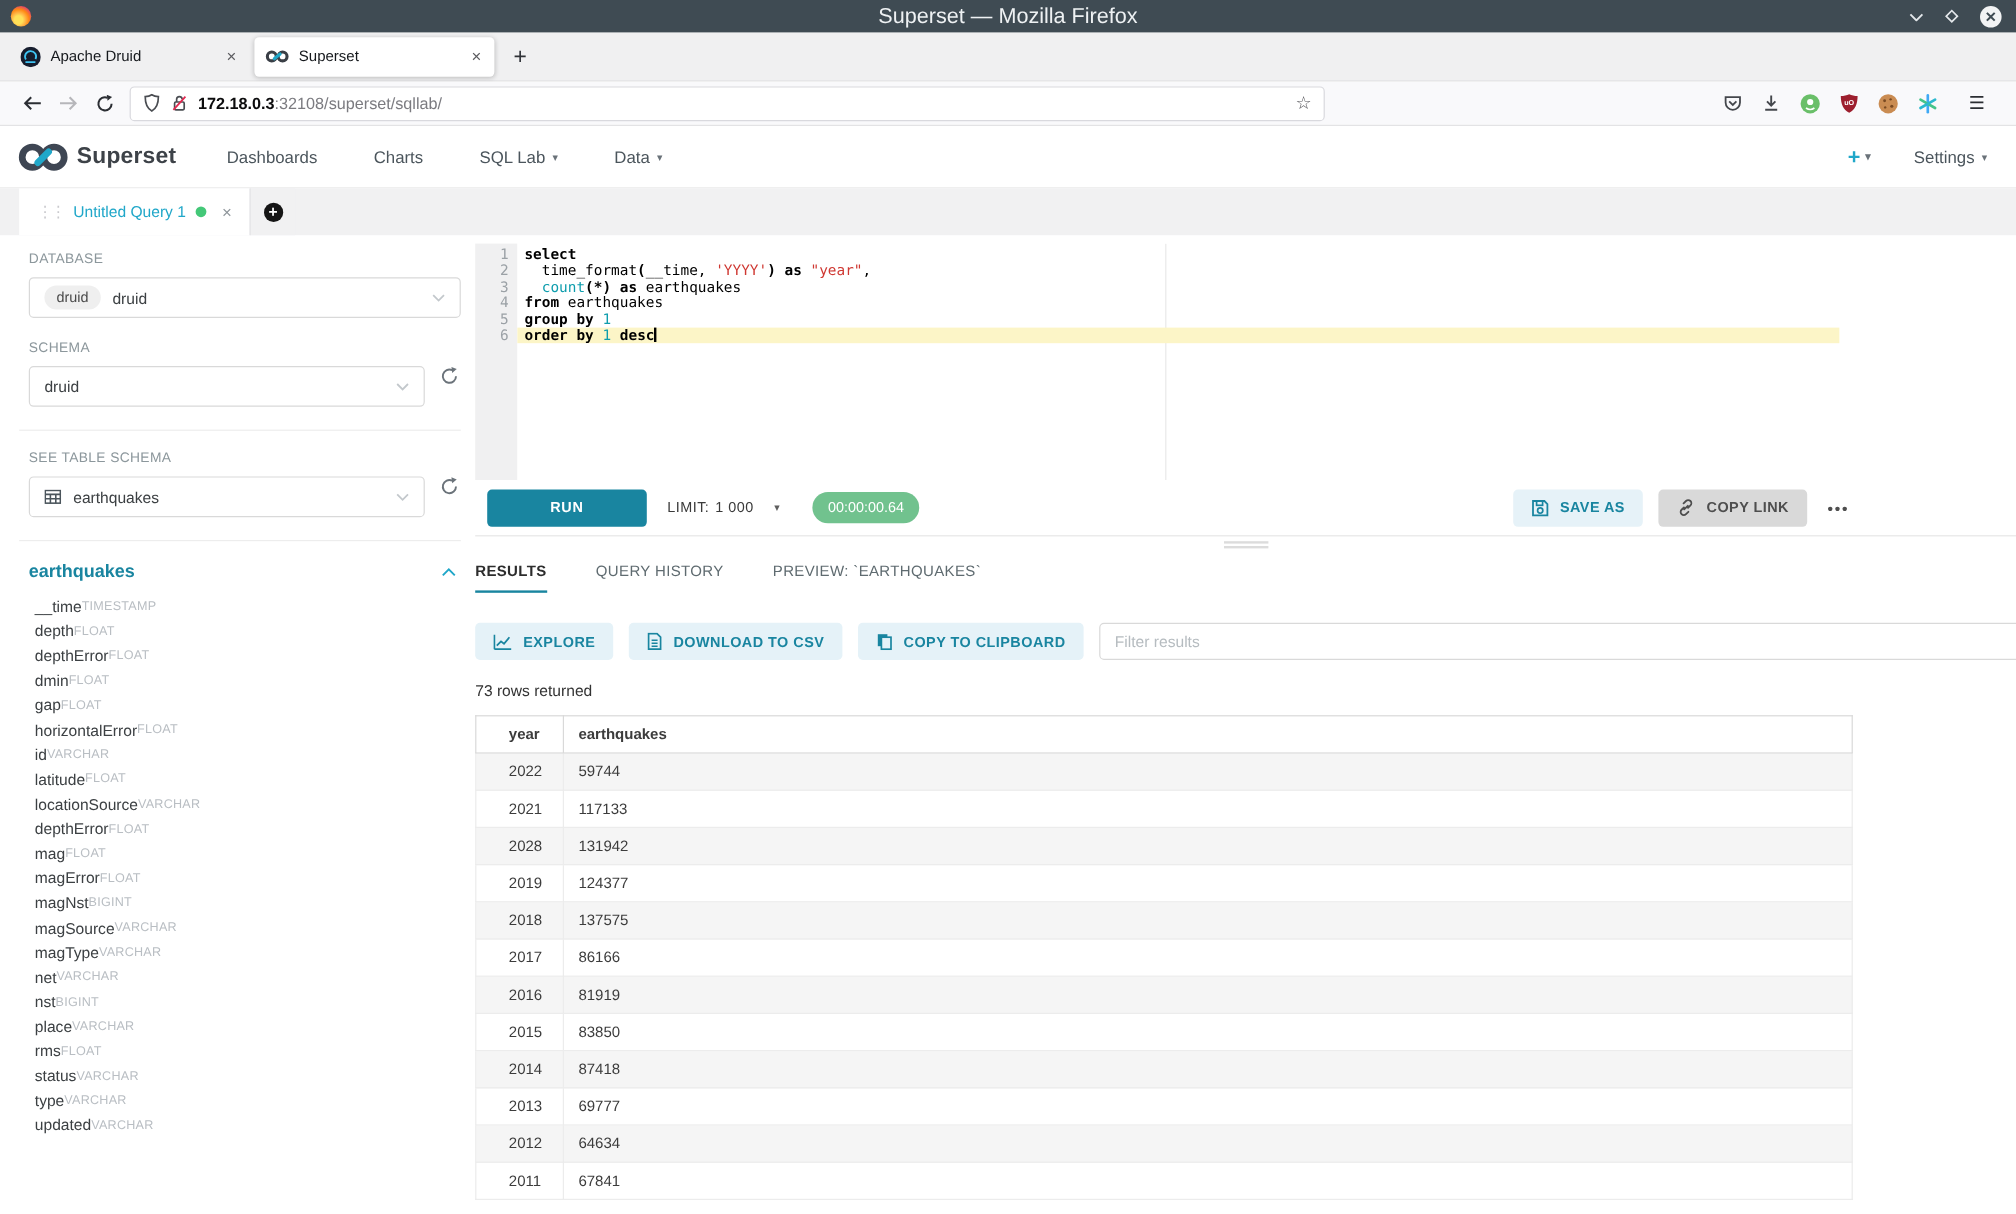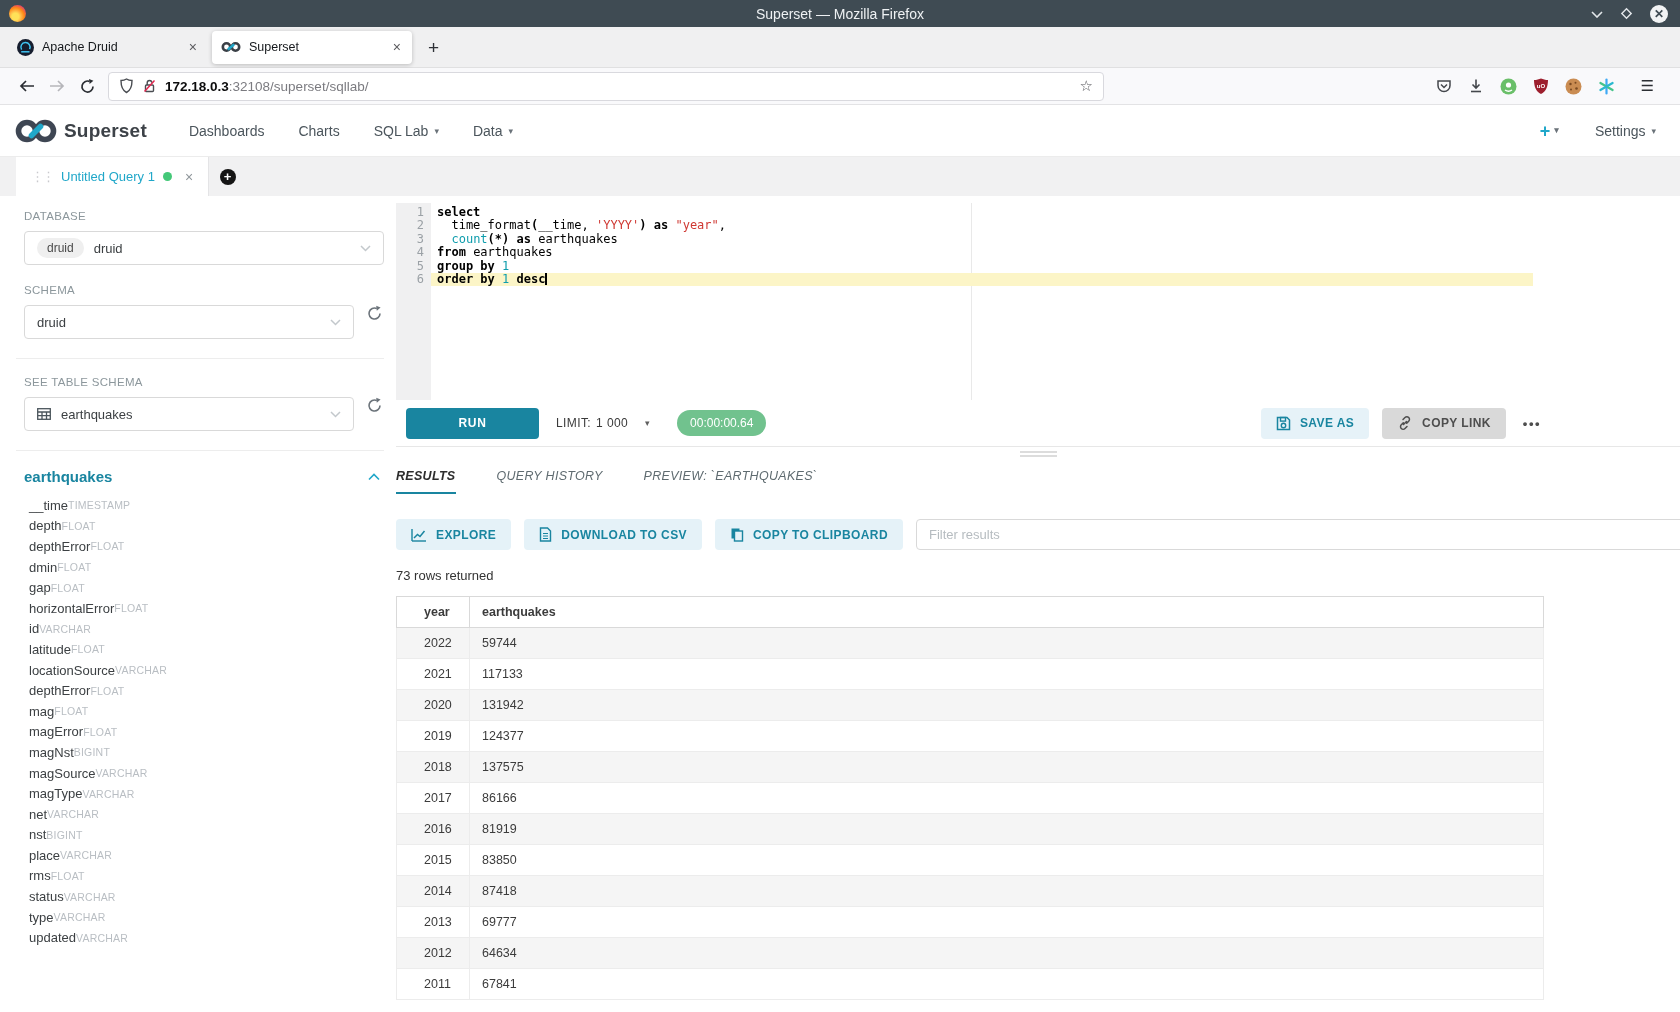--- a/index.html
+++ b/index.html
@@ -4,21 +4,21 @@
 <style>
   * { margin:0; padding:0; box-sizing:border-box; }
   html,body { width:1680px; height:1012px; overflow:hidden; background:#fff;
     font-family:"Liberation Sans", sans-serif; -webkit-font-smoothing:antialiased; }
   .app { width:1680px; height:1012px; display:flex; flex-direction:column; }
 
   
   .titlebar { height:27px; background:#3f4b53; display:flex; align-items:center; position:relative; flex:0 0 auto; }
   .ff-logo { width:17px; height:17px; border-radius:50%; margin-left:9px; z-index:2;
     background:radial-gradient(circle at 38% 68%, #ffe158 0 22%, #ffb243 38%, #ff8a14 55%, #e0426b 78%, #a7007e 100%); }
-  .win-title { position:absolute; left:0; right:0; text-align:center; font-size:14px; color:#eef1f3; }
+  .win-title { position:absolute; left:0; right:0; text-align:center; font-size:18px; color:#eef1f3; }
   .win-controls { margin-left:auto; display:flex; align-items:center; gap:17px; padding-right:12px; z-index:2; }
   .win-controls svg { display:block; }
   .wc-close { width:18px; height:18px; border-radius:50%; background:#f2f3f4; display:flex; align-items:center; justify-content:center; color:#3f4b53; font-size:12px; font-weight:bold; line-height:1; }
 
   
   .tabbar { height:41px; background:#f0f0f1; border-bottom:1px solid #e0e0e1; display:flex; align-items:center; padding-left:8px; flex:0 0 auto; }
   .btab { width:200px; height:33px; border-radius:4px; display:flex; align-items:center; gap:8px; padding:0 9px; font-size:12.5px; color:#15181c; margin-right:4px; }
   .btab.active { background:#fff; box-shadow:0 1px 4px rgba(0,0,0,.22); }
   .btab .btab-title { flex:1; white-space:nowrap; overflow:hidden; }
   .btab .tab-close { color:#5b5b5f; font-size:14px; padding:0 2px; }
@@ -32,21 +32,21 @@
   .url-text .url-rest { color:#7b7b80; }
   .url-star { margin-left:auto; font-size:15px; color:#55555a; }
   .toolbar-spacer { flex:1; }
   .ext-icons { display:flex; align-items:center; gap:16px; padding-right:6px; }
   .hamburger { font-size:15px; color:#2b2e33; padding:0 8px 0 10px; }
 
   
   .ss-navbar { height:52px; background:#fff; border-bottom:1px solid #ececec; display:flex; align-items:center; padding:0 24px 0 12px; flex:0 0 auto; }
   .ss-brand { display:flex; align-items:center; gap:4px; }
   .ss-brand-name { font-size:19px; font-weight:700; color:#3d4248; letter-spacing:.2px; }
-  .ss-menu { display:flex; align-items:center; gap:34px; margin-left:42px; font-size:14px; color:#4b555c; }
+  .ss-menu { display:flex; align-items:center; gap:47px; margin-left:42px; font-size:14px; color:#4b555c; }
   .ss-menu-item { display:flex; align-items:center; gap:6px; }
   .menu-caret { font-size:9px; color:#6a7279; }
   .ss-nav-right { margin-left:auto; display:flex; align-items:center; gap:36px; }
   .ss-add { color:#20a7c9; font-size:18px; font-weight:700; display:flex; align-items:center; gap:4px; line-height:1; }
   .ss-settings { font-size:14px; color:#4b555c; display:flex; align-items:center; gap:6px; }
 
   
   .qtab-row { height:39px; background:#f1f1f2; display:flex; align-items:stretch; padding-left:16px; flex:0 0 auto; }
   .qtab { background:#fff; display:flex; align-items:center; gap:8px; padding:0 15px; font-size:13px; }
   .qtab-grip { color:#c9c9cd; font-size:13px; letter-spacing:-2px; }
@@ -99,21 +99,21 @@
   .btn-saveas { background:#e6f2f8; color:#1985a0; }
   .btn-copylink { background:#d9d9d9; color:#4e4e4e; }
   .more-dots { font-size:13px; color:#4e4e4e; letter-spacing:1.5px; font-weight:700; padding:0 4px; }
 
   .grip-row { height:13px; display:flex; flex-direction:column; justify-content:center; align-items:center; gap:2px; flex:0 0 auto; }
   .grip-line { width:37px; height:2px; background:#dcdcdc; }
 
   
   .south { flex:1; padding-top:9px; min-height:0; }
   .res-tabs { display:flex; gap:41px; font-size:12.5px; letter-spacing:.3px; color:#5f6b70; margin-bottom:25px; }
-  .res-tab { padding-bottom:9px; border-bottom:2px solid transparent;font-style:italic; }
+  .res-tab { padding-bottom:9px; border-bottom:2px solid transparent; }
   .res-tab.active { color:#2d2d2d; font-weight:700; border-bottom-color:#1985a0; }
   .actions-row { display:flex; align-items:center; gap:13px; width:1344px; margin-bottom:18px; }
   .action-btn { background:#e5f2f8; color:#1985a0; }
   .filter-input { flex:1; height:31px; border:1px solid #d9d9d9; border-radius:4px; padding:0 12px; font-size:13px; color:#3c4043; font-family:inherit; }
   .filter-input::placeholder { color:#b6bcc0; }
   .row-count { font-size:13px; color:#333; margin-bottom:13px; }
 
   table.results { border-collapse:collapse; width:1148px; font-size:12.5px; color:#3c3c3c; table-layout:fixed; }
   table.results col.c-year { width:73px; }
   table.results th { text-align:left; font-weight:700; border:1px solid #d9d9d9; height:31px; background:#fff; }
@@ -607,21 +607,21 @@
                 <td>2022</td>
                 <td>59744</td>
               </tr>
 
               <tr>
                 <td>2021</td>
                 <td>117133</td>
               </tr>
 
               <tr>
-                <td>2020</td>
+                <td>2028</td>
                 <td>131942</td>
               </tr>
 
               <tr>
                 <td>2019</td>
                 <td>124377</td>
               </tr>
 
               <tr>
                 <td>2018</td>

